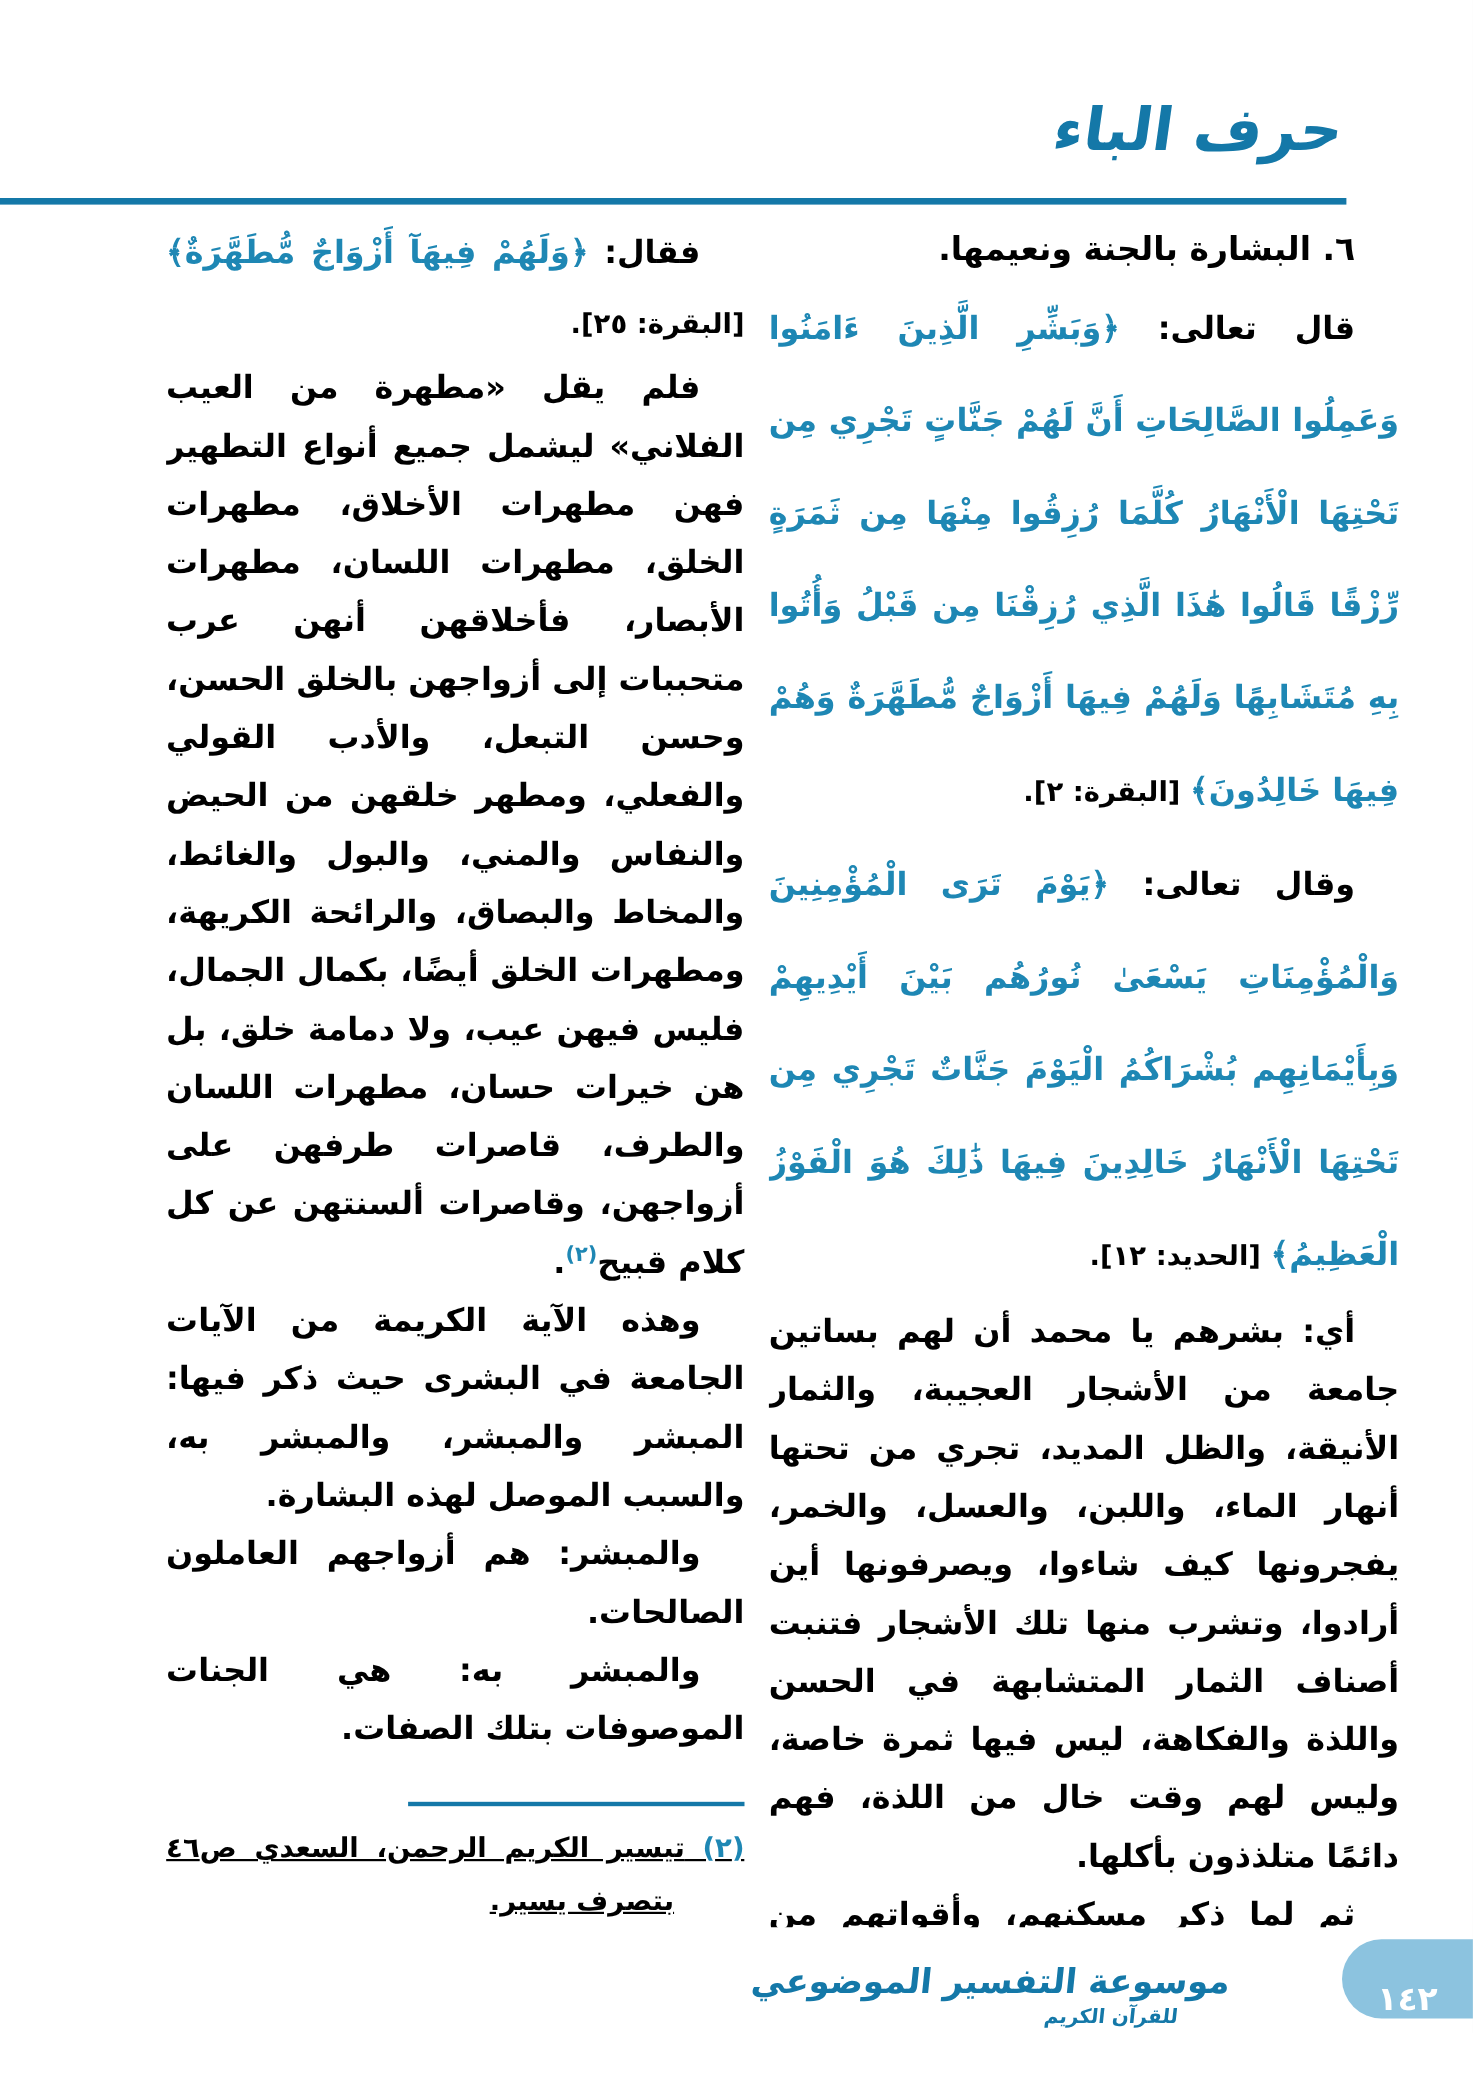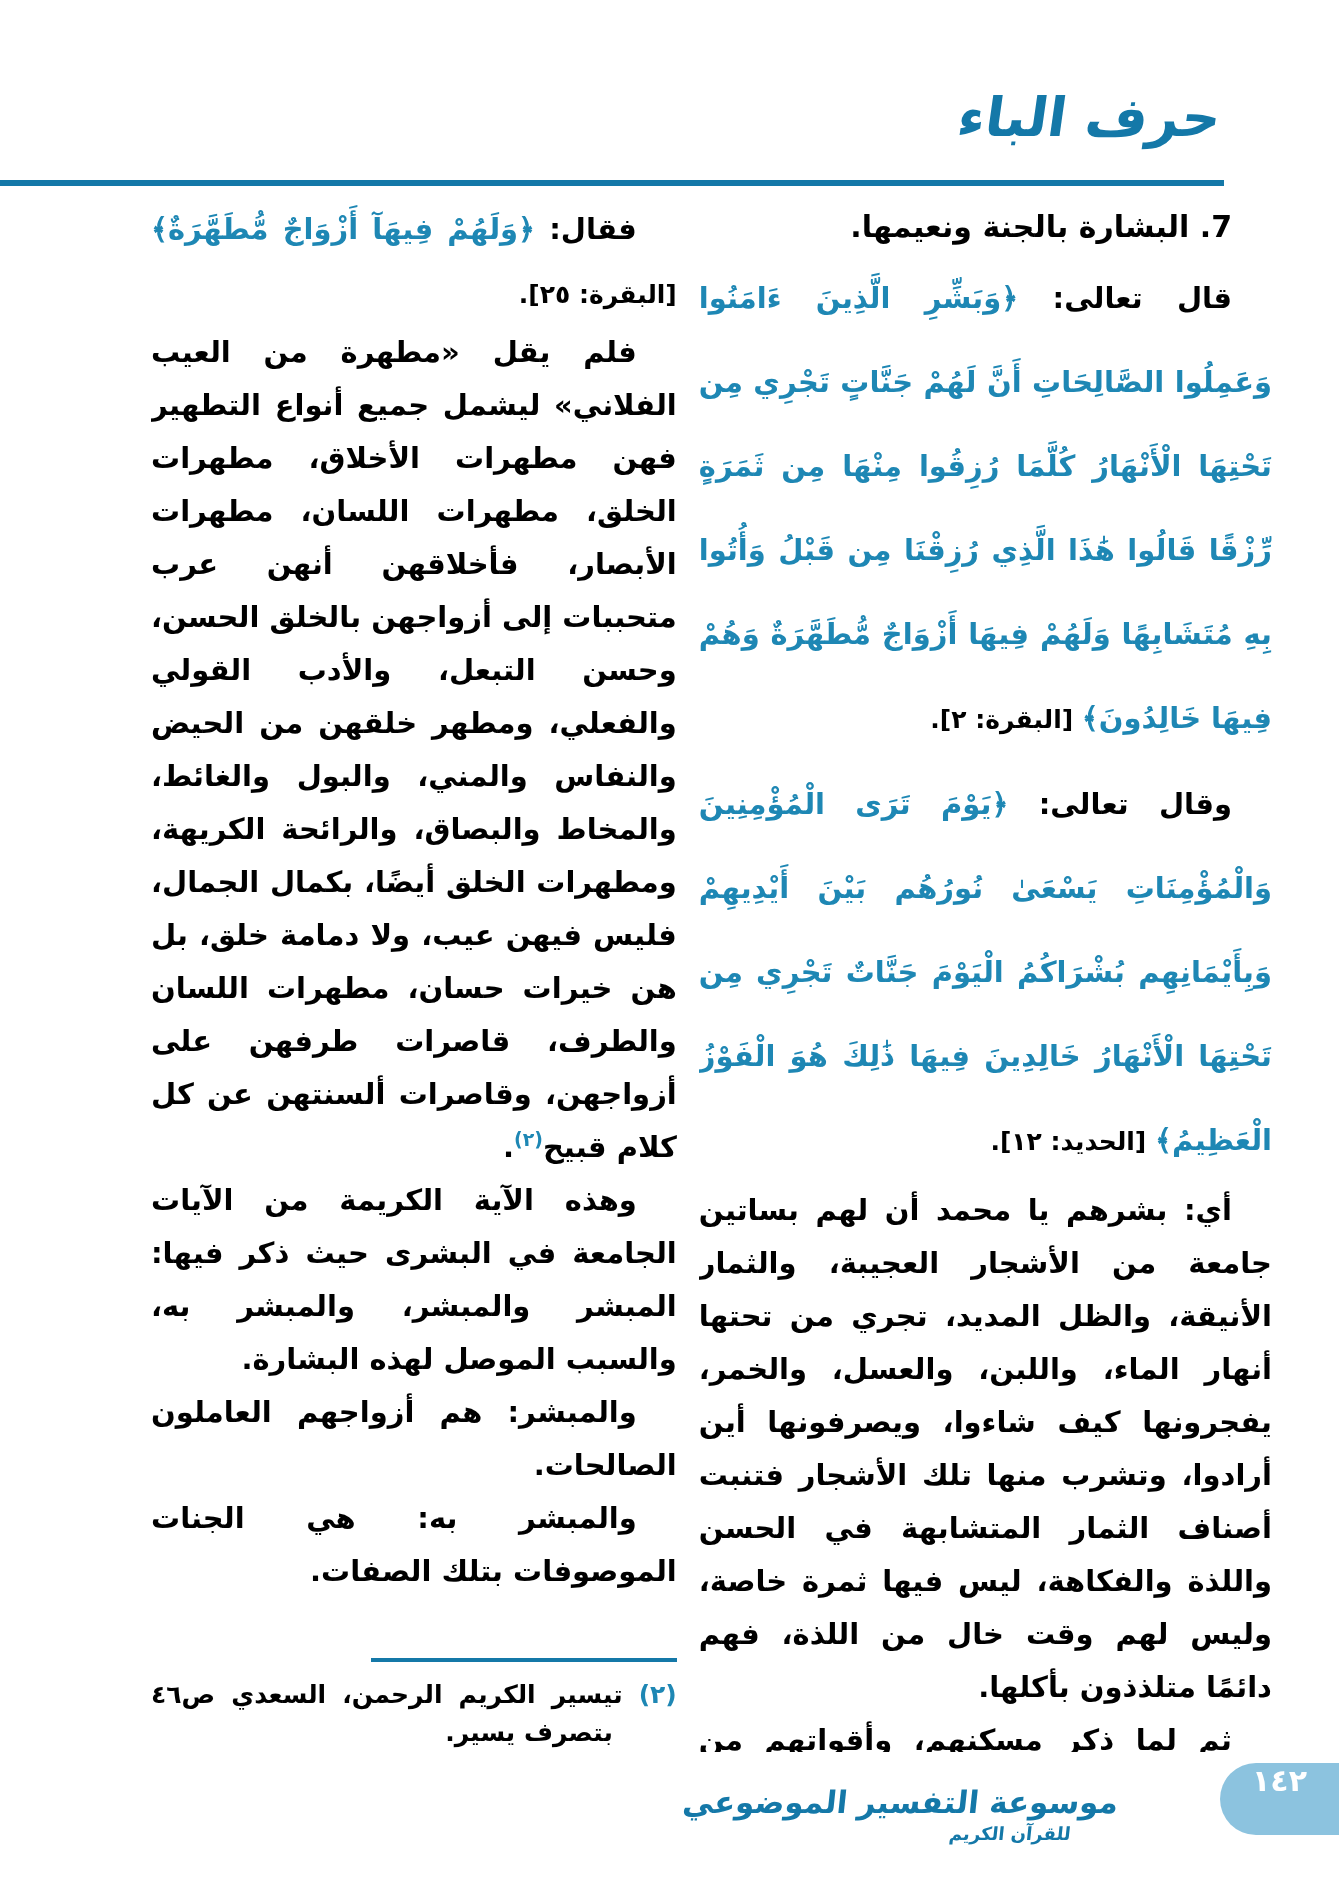--- a/index.html
+++ b/index.html
@@ -56,56 +56,56 @@
   
   .footnote-block{
     position:absolute;bottom:0;right:0;left:0;
     background:#fff;padding-top:10px;
   }
   .fn-rule{height:4px;background:var(--teal,#1478a8);margin-bottom:14px;}
   .col-right .fn-rule{width:406px;}
   .col-left .fn-rule{width:306px;}
   .footnote{
     margin:0;
-    font-size:25px;line-height:38px;font-weight:bold;
+    font-size:25px;line-height:48px;font-weight:bold;
     text-align:justify;
-    padding-right:64px;text-indent:-64px;
+    padding-right:64px;text-indent:-64px;text-decoration:underline;
   }
   
   .logo{
     position:absolute;bottom:44px;right:222px;
     width:210px;text-align:center;
     color:var(--teal,#1478a8);
     transform:skewX(-6deg);
   }
   .logo-l1{font-size:31px;font-weight:bold;line-height:40px;white-space:nowrap;}
   .logo-l2{font-size:18px;font-weight:bold;line-height:24px;}
   .page-pill{
     position:absolute;top:1763px;right:0;
     width:119px;height:72px;
     background:var(--pill,#8cc3df);
     border-radius:36px 0 0 36px;
-    display:flex;align-items:flex-start;justify-content:center;
+    display:flex;align-items:flex-end;justify-content:center;
     color:#fff;font-size:30px;font-weight:bold;letter-spacing:5px;
   }
 </style>
 </head>
 <body>
 
 <div class="page" style="--teal: #1478a8; --quran: #1e87b4; --pill: #8cc3df;">
 
   <div class="chapter-title">حرف الباء</div>
 
   <div class="header-rule"></div>
 
   <div class="columns">
 
     <div class="col col-right">
       <div>
-          <p class="para para-heading indent"><span class="seg-b">7. البشارة بالجنة ونعيمها.</span></p>
+          <p class="para para-heading indent"><span class="seg-b">٦. البشارة بالجنة ونعيمها.</span></p>
           <p class="para para-verse indent"><span class="seg-b">قال تعالى: </span><span class="seg-q">﴿وَبَشِّرِ الَّذِينَ ءَامَنُوا وَعَمِلُوا الصَّالِحَاتِ أَنَّ لَهُمْ جَنَّاتٍ تَجْرِي مِن تَحْتِهَا الْأَنْهَارُ كُلَّمَا رُزِقُوا مِنْهَا مِن ثَمَرَةٍ رِّزْقًا قَالُوا هَٰذَا الَّذِي رُزِقْنَا مِن قَبْلُ وَأُتُوا بِهِ مُتَشَابِهًا وَلَهُمْ فِيهَا أَزْوَاجٌ مُّطَهَّرَةٌ وَهُمْ فِيهَا خَالِدُونَ﴾</span><span class="seg-r"> [البقرة: ٢].</span></p>
           <p class="para para-verse indent"><span class="seg-b">وقال تعالى: </span><span class="seg-q">﴿يَوْمَ تَرَى الْمُؤْمِنِينَ وَالْمُؤْمِنَاتِ يَسْعَىٰ نُورُهُم بَيْنَ أَيْدِيهِمْ وَبِأَيْمَانِهِم بُشْرَاكُمُ الْيَوْمَ جَنَّاتٌ تَجْرِي مِن تَحْتِهَا الْأَنْهَارُ خَالِدِينَ فِيهَا ذَٰلِكَ هُوَ الْفَوْزُ الْعَظِيمُ﴾</span><span class="seg-r"> [الحديد: ١٢].</span></p>
           <p class="para para-body indent"><span class="seg-b">أي: بشرهم يا محمد أن لهم بساتين جامعة من الأشجار العجيبة، والثمار الأنيقة، والظل المديد، تجري من تحتها أنهار الماء، واللبن، والعسل، والخمر، يفجرونها كيف شاءوا، ويصرفونها أين أرادوا، وتشرب منها تلك الأشجار فتنبت أصناف الثمار المتشابهة في الحسن واللذة والفكاهة، ليس فيها ثمرة خاصة، وليس لهم وقت خال من اللذة، فهم دائمًا متلذذون بأكلها.</span></p>
           <p class="para para-body indent"><span class="seg-b">ثم لما ذكر مسكنهم، وأقواتهم من الطعام والشراب وفواكههم، ذكر أزواجهم، فوصفهن بأكمل وصف وأوجزه، وأوضحه</span></p>
         </div>
     </div>
 
     <div class="col col-left">
       <div>
           <p class="para para-lead indent"><span class="seg-b">فقال: </span><span class="seg-q">﴿وَلَهُمْ فِيهَآ أَزْوَاجٌ مُّطَهَّرَةٌ﴾</span><span class="seg-r"> [البقرة: ٢٥].</span></p>

